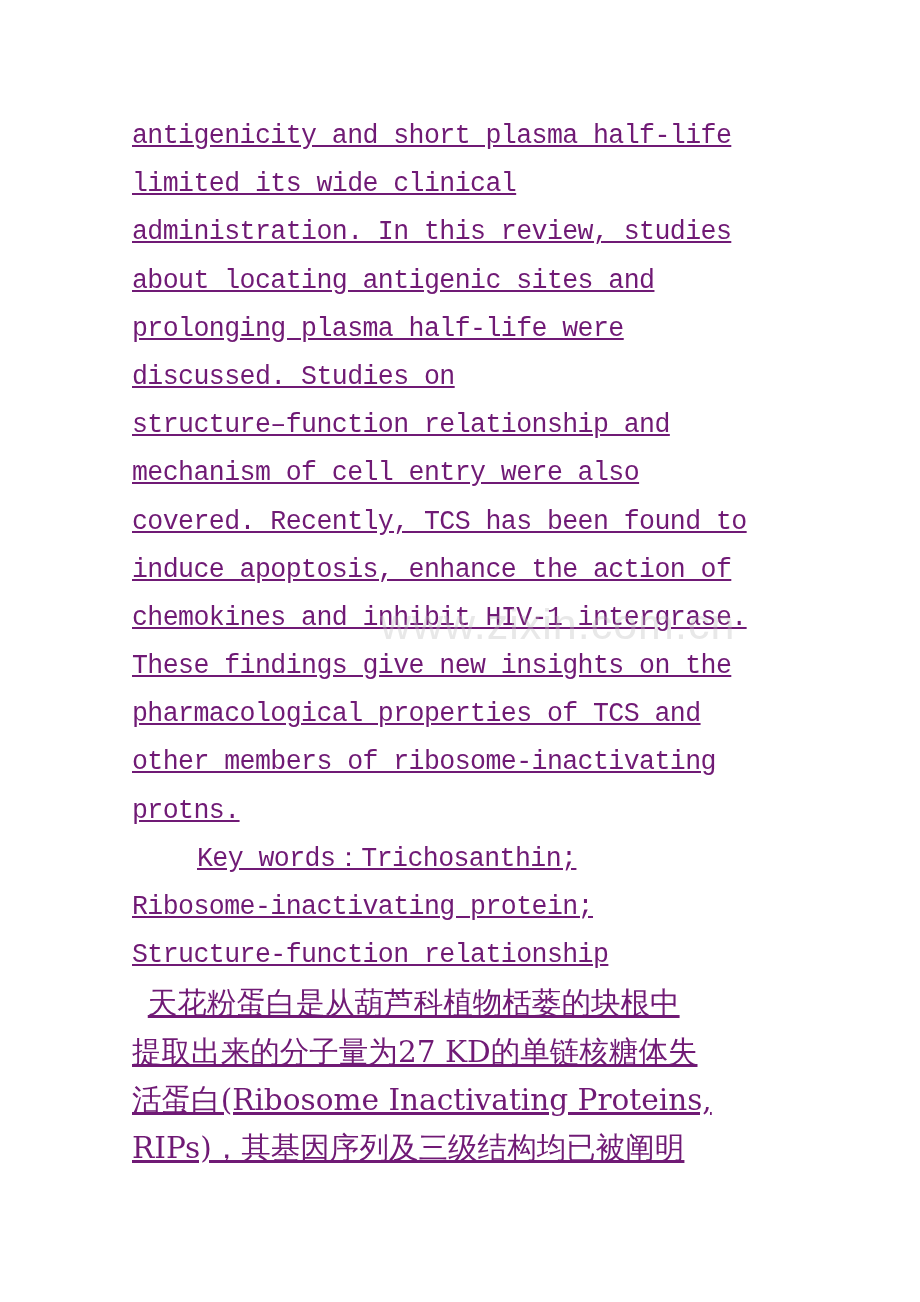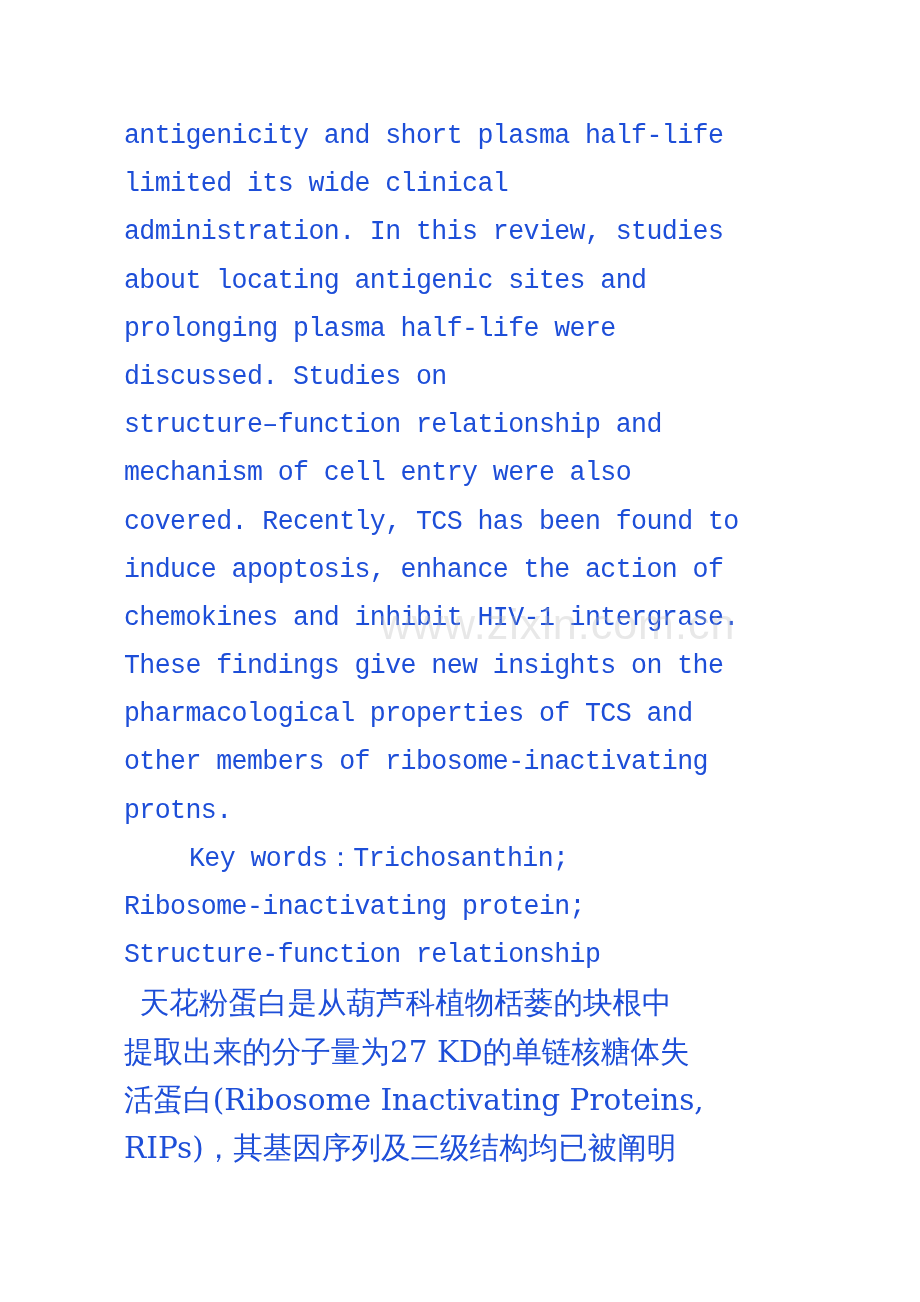--- a/index.html
+++ b/index.html
@@ -16,25 +16,26 @@
     .page {
       position: absolute;
       left: 0;
       top: 0;
       width: 920px;
       height: 1302px;
       background: #ffffff;
     }
     .text-block {
       position: absolute;
-      left: 124px;
+      left: 132px;
       top: 112px;
       width: 660px;
       font-family: "DejaVu Serif", "Liberation Serif", serif;
-      color: #1d4ed8;
+      color: #701a75;
+      text-decoration: underline;
     }
     .line {
       height: 48.2px;
       line-height: 48.2px;
       font-family: "Liberation Mono", "DejaVu Sans Mono", monospace;
       font-size: 27px;
       white-space: pre;
       letter-spacing: -0.6px;
       transform-origin: left center;
     }

